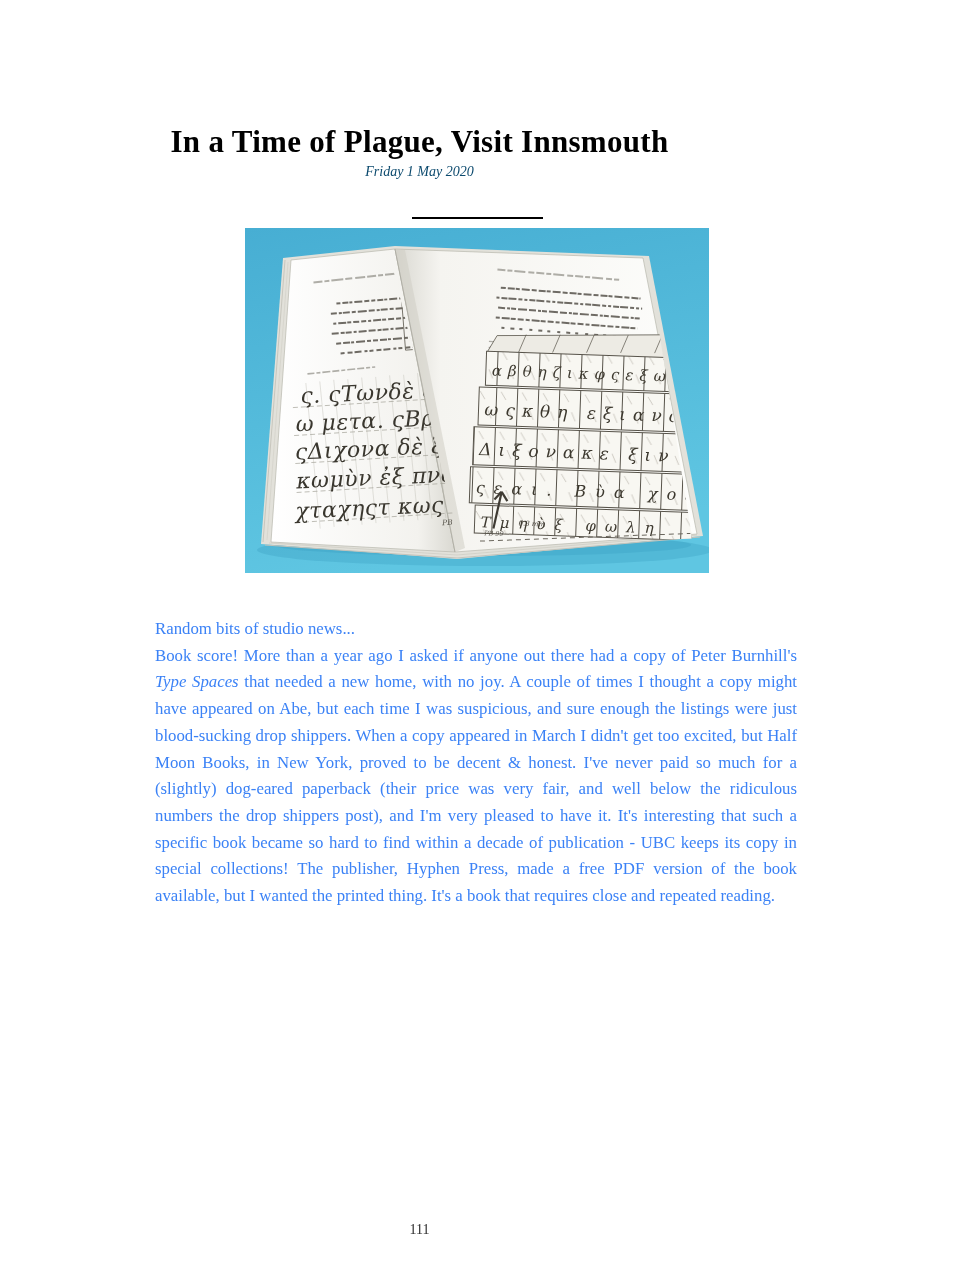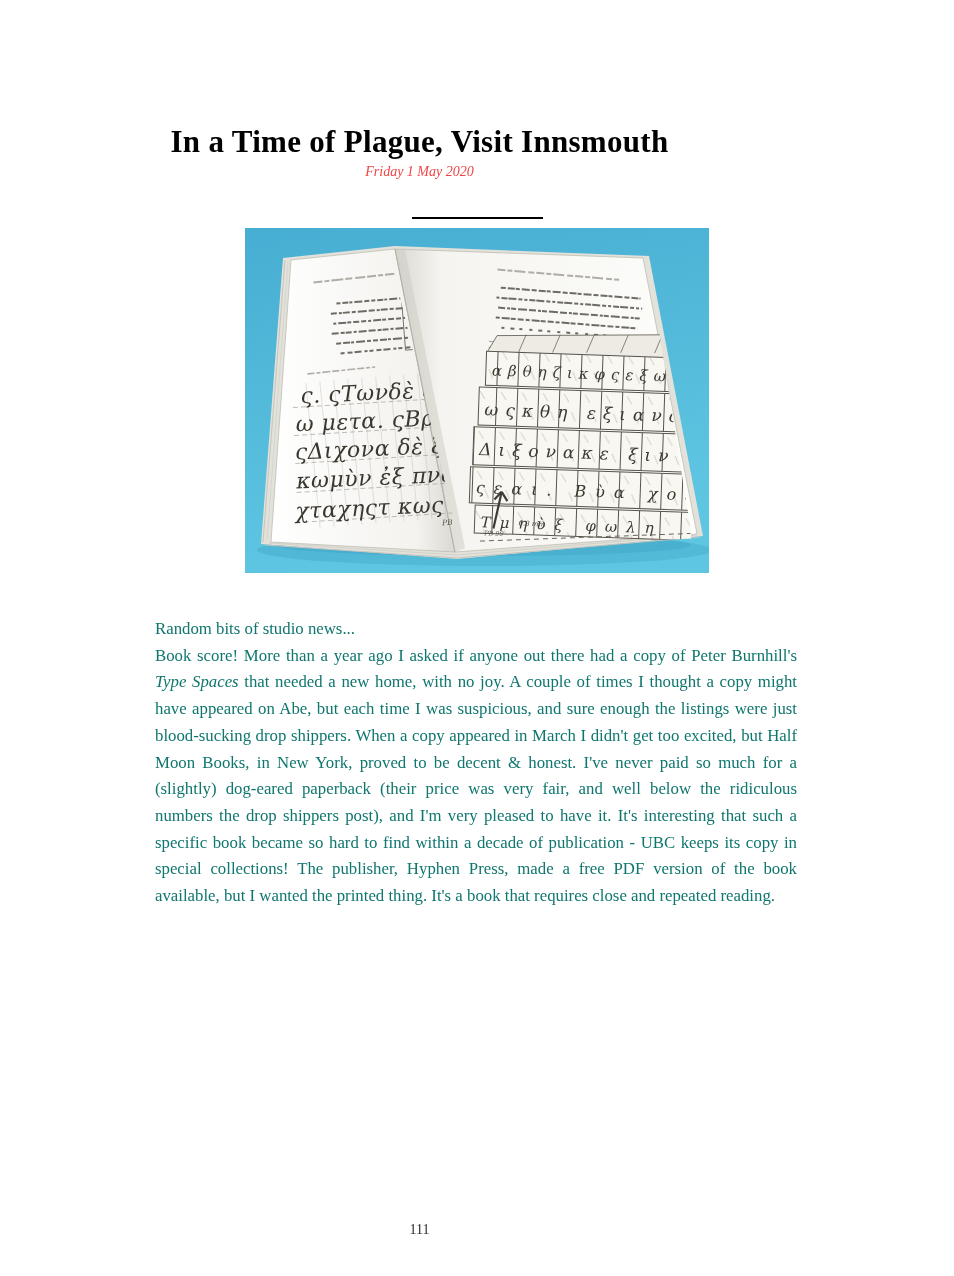--- a/index.html
+++ b/index.html
@@ -1,26 +1,26 @@
 <!DOCTYPE html>
 <html><head>
 <meta charset="utf-8">
 <style>
   html,body{margin:0;padding:0;background:#ffffff;}
   .sheet{position:relative;width:839px;height:1276px;background:#ffffff;overflow:hidden;
          font-family:"Liberation Serif", serif;color:#1b1b1b;}
   .title{position:absolute;top:123px;left:0;width:100%;margin:0;text-align:center;
          font-size:31px;font-weight:700;letter-spacing:0.3px;line-height:38px;color:#000;}
   .date{position:absolute;top:164px;left:0;width:100%;text-align:center;
-        font-style:italic;font-size:14px;color:#ef4444;}
+        font-style:italic;font-size:14px;color:#0c4a6e;}
   .divider{position:absolute;top:217px;left:412px;width:131px;height:2px;background:#000;}
   .photo{position:absolute;top:228px;left:245px;width:464px;height:345px;margin:0;}
   .photo svg{display:block;}
   .article{position:absolute;top:616px;left:155px;width:642px;font-size:16.8px;
-           line-height:26.7px;text-align:justify;color:#0f766e;}
+           line-height:26.7px;text-align:justify;color:#3b82f6;}
   .article p{margin:0;}
   .article .intro{text-align:left;}
   .article em{font-style:italic;}
   .pagenum{position:absolute;top:1222px;left:0;width:100%;text-align:center;
            font-size:14px;color:#2b2b2b;}
   .greek{font-family:"DejaVu Serif", serif;font-style:italic;}
 </style>
 </head>
 <body>
 

